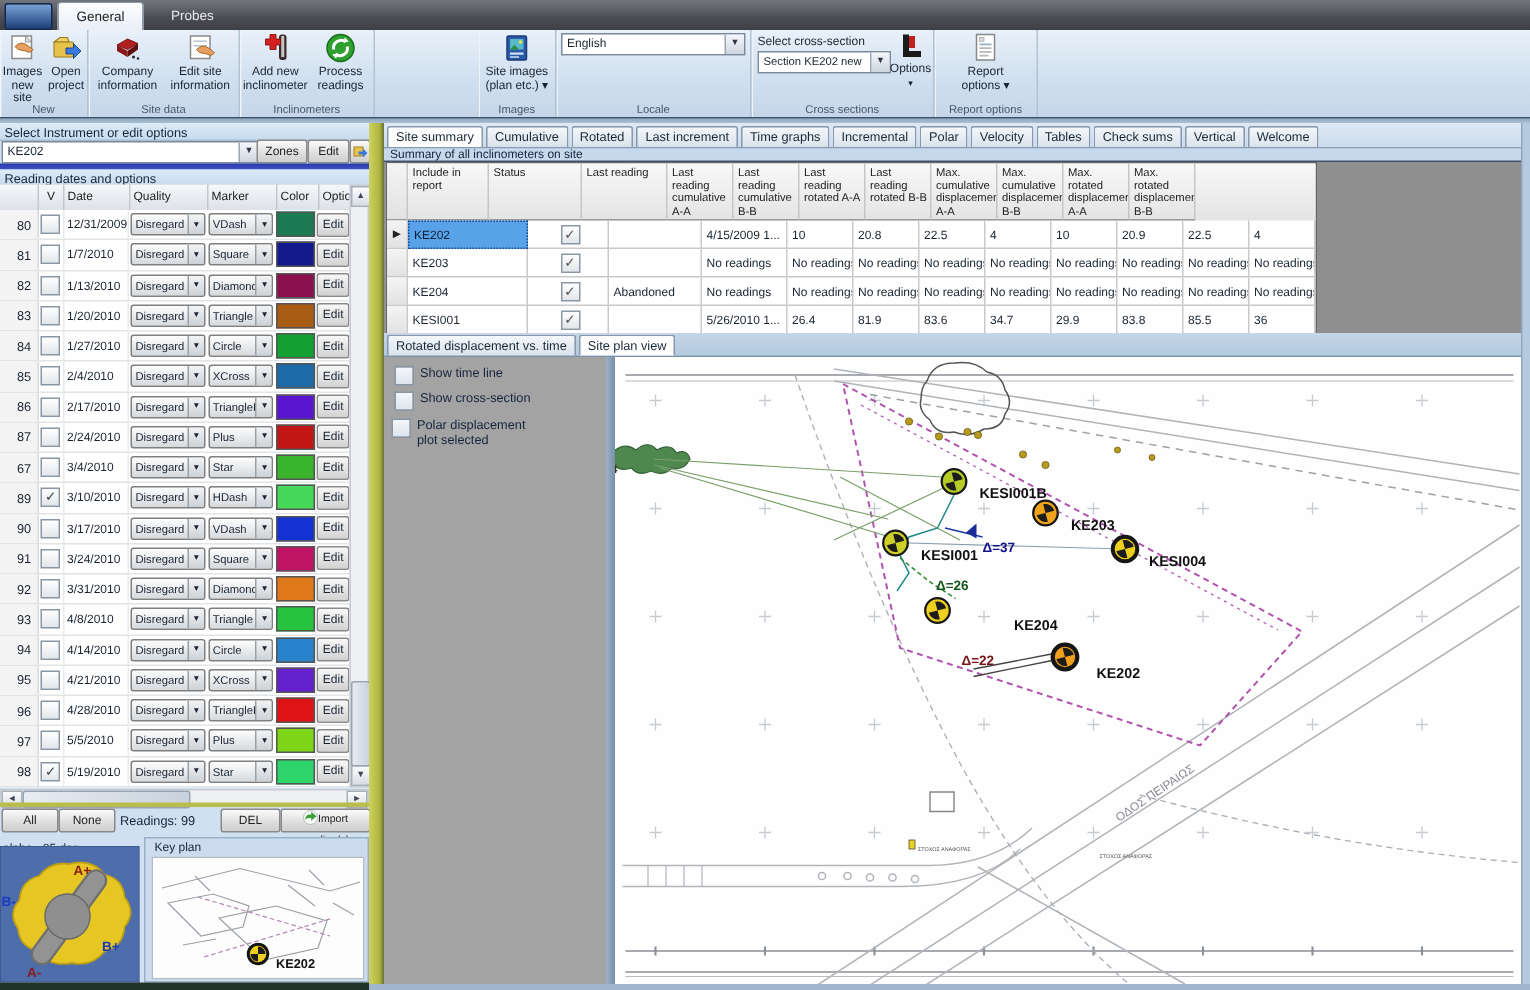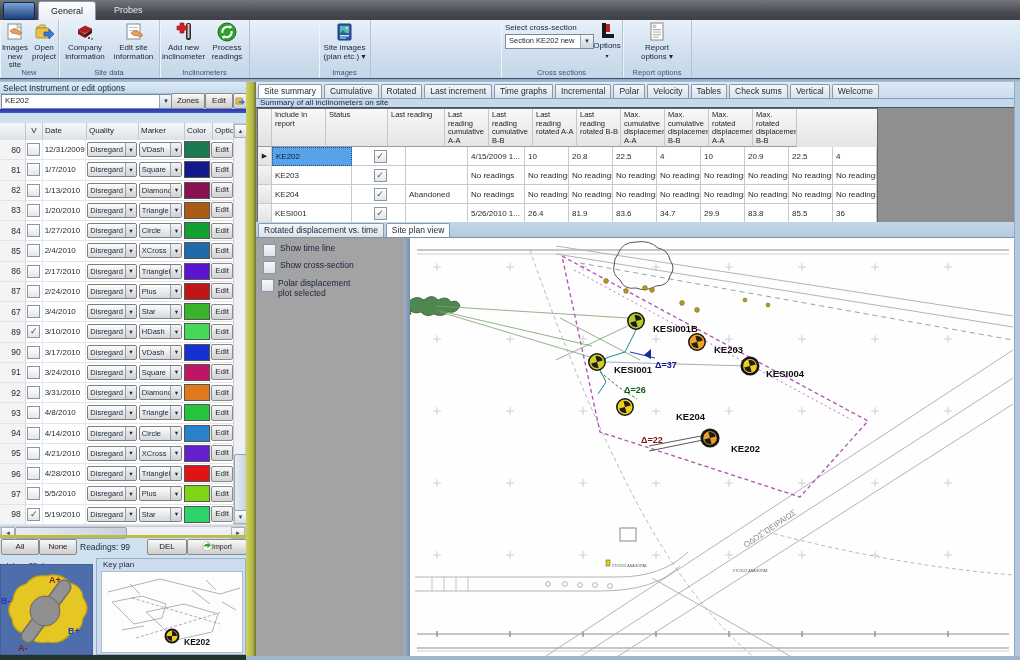--- a/index.html
+++ b/index.html
@@ -186,20 +186,27 @@
             <path d="M6,12 l3,-3 3,3 z" fill="#2a8a3a"></path>
             <circle cx="13" cy="7" r="1.2" fill="#f0e040"></circle>
             <rect x="6" y="14" width="9" height="1.5" fill="#cfe0f0"></rect>
             <rect x="6" y="16.5" width="6" height="1" fill="#cfe0f0"></rect>
           </svg>
         <span class="rlbl">Site images (plan etc.) ▾</span>
       </div>
       <div class="abs glabel">Images</div>
     </div>
 
+    <div class="abs rgroup" style="left:371px;width:129px;">
+      <div class="combo" style="left:3px;top:2px;width:118px;height:13px;">
+        <span>English</span>
+        <span class="car">▼</span>
+      </div>
+      <div class="abs glabel">Locale</div>
+    </div>
 
     <div class="abs rgroup" style="left:501px;width:121px;">
       <div class="abs" style="left:4px;top:3px;font-size:8px;color:#1a2430;">Select cross-section</div>
       <div class="combo" style="left:4px;top:14px;width:84px;height:13px;">
         <span style="font-size:7.5px;">Section KE202 new</span>
         <span class="car">▼</span>
       </div>
       <div class="abs rbtn" style="left:92px;width:28px;">
         <svg class="ric" width="20" height="20">
             <rect x="5" y="2" width="4" height="15" fill="#1a1a1a"></rect>
@@ -236,20 +243,21 @@
   </div>
   <div class="abs btn" style="left:171px;top:93px;width:32px;height:14px;line-height:14px;">Zones</div>
   <div class="abs btn" style="left:205px;top:93px;width:26px;height:14px;line-height:14px;">Edit</div>
   <div class="abs btn" style="left:233px;top:93px;width:12px;height:14px;">
     <svg width="10" height="12" style="margin-top:1px">
         <rect x="1" y="3" width="6" height="6" fill="#e8c34a" stroke="#9a7a1a" stroke-width="0.6"></rect>
         <path d="M4,6 h3 v-2 l3,3 -3,3 v-2 h-3 z" fill="#3a7ae0"></path>
       </svg>
   </div>
   <div class="abs" id="navy"></div>
+  <div class="abs phead" style="left:0;top:113px;width:246px;height:9px;">Reading dates and options</div>
 
   <div class="abs" id="ghead">
     <div class="gh" style="width:26px;"></div>
     <div class="gh" style="width:17px;text-align:center;padding-left:0;">V</div>
     <div class="gh" style="width:44px;">Date</div>
     <div class="gh" style="width:52px;">Quality</div>
     <div class="gh" style="width:46px;">Marker</div>
     <div class="gh" style="width:28px;">Color</div>
     <div class="gh" style="width:20px;border-right:none;">Options</div>
   </div>

